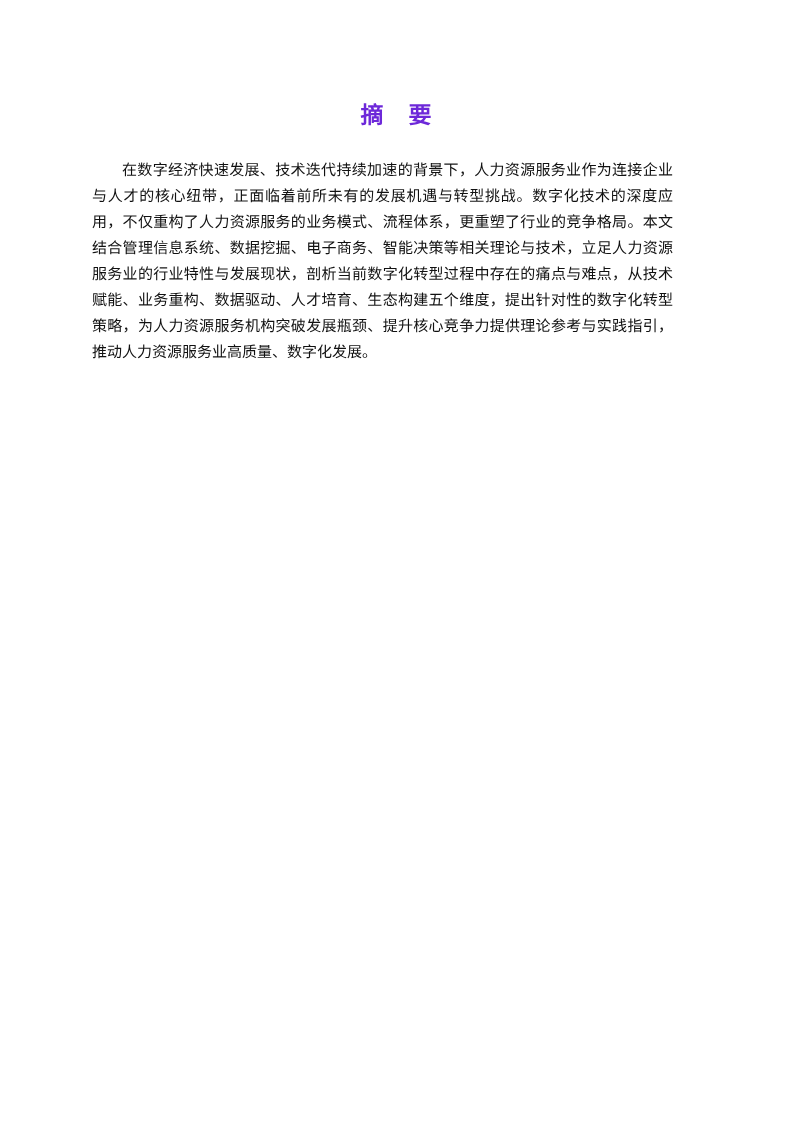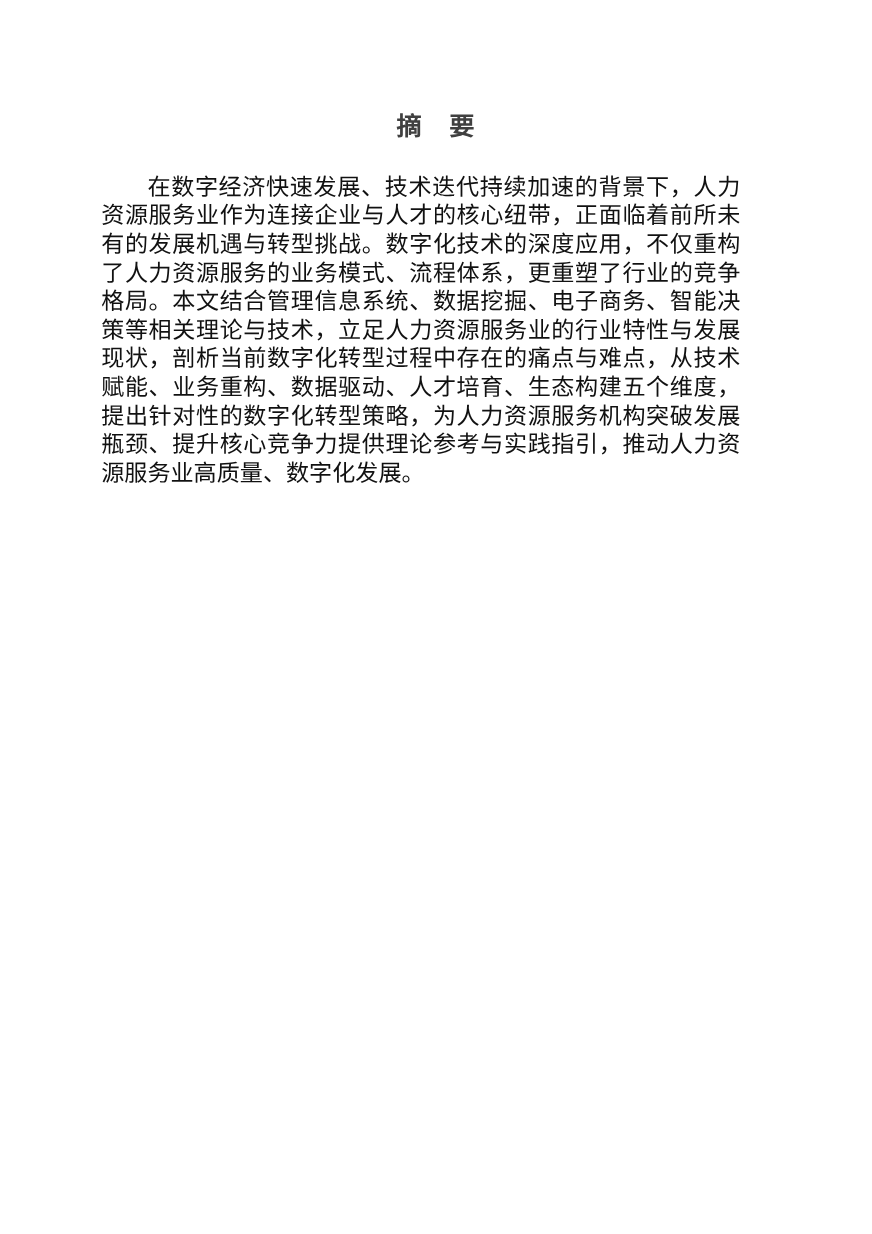--- a/index.html
+++ b/index.html
@@ -16,28 +16,28 @@
     font-family: "Liberation Serif", "DejaVu Serif", serif;
     color: #111111;
   }
   .doc-title {
     margin: 0;
     padding-top: 101px;
     text-align: center;
     font-size: 23px;
     line-height: 29px;
     font-weight: bold;
-    color: #404040;
+    color: #6d28d9;
     letter-spacing: 1px;
     font-family: "Liberation Serif", "DejaVu Serif", serif;
   }
   .doc-paragraph {
     margin: 27px 76px 0 92px; 
     width: 581px;
-    font-size: 21px;
+    font-size: 15px;
     line-height: 26px;
     text-align: justify;
     text-justify: inter-ideograph;
     text-indent: 2em;
     word-break: normal;
     overflow-wrap: break-word;
     color: #111111;
   }
 </style>
 </head>

